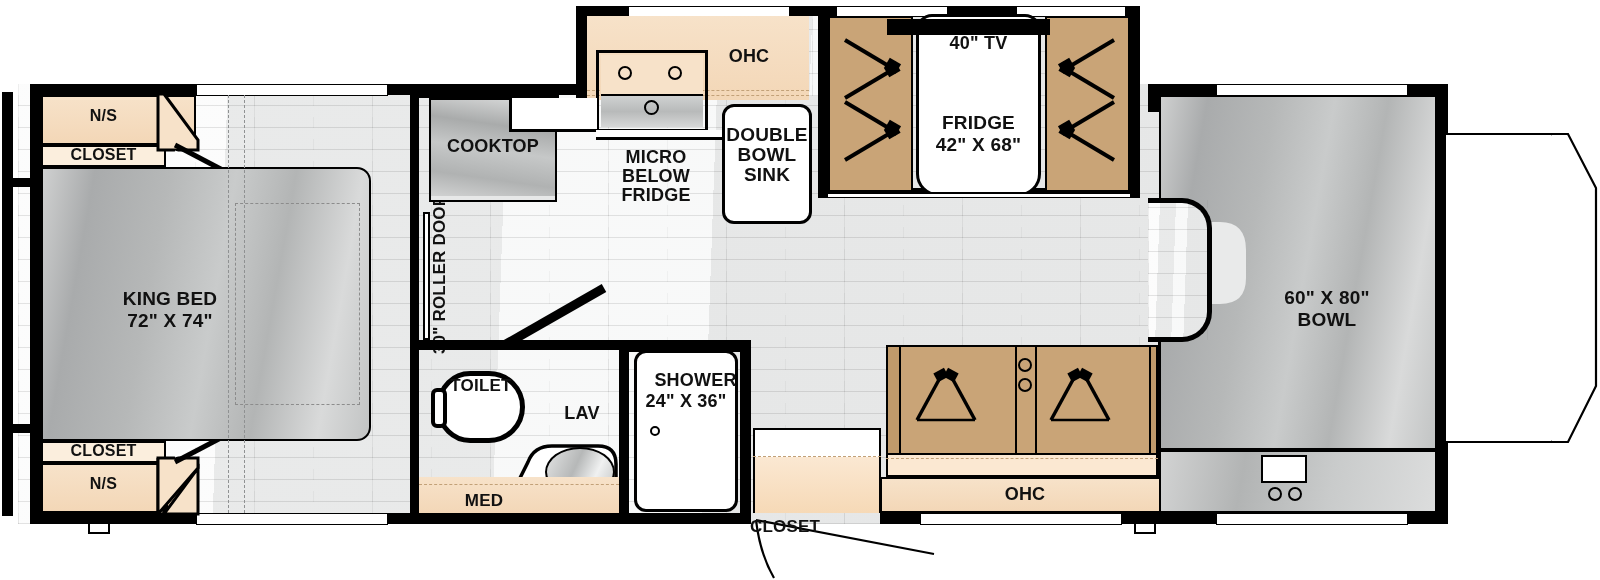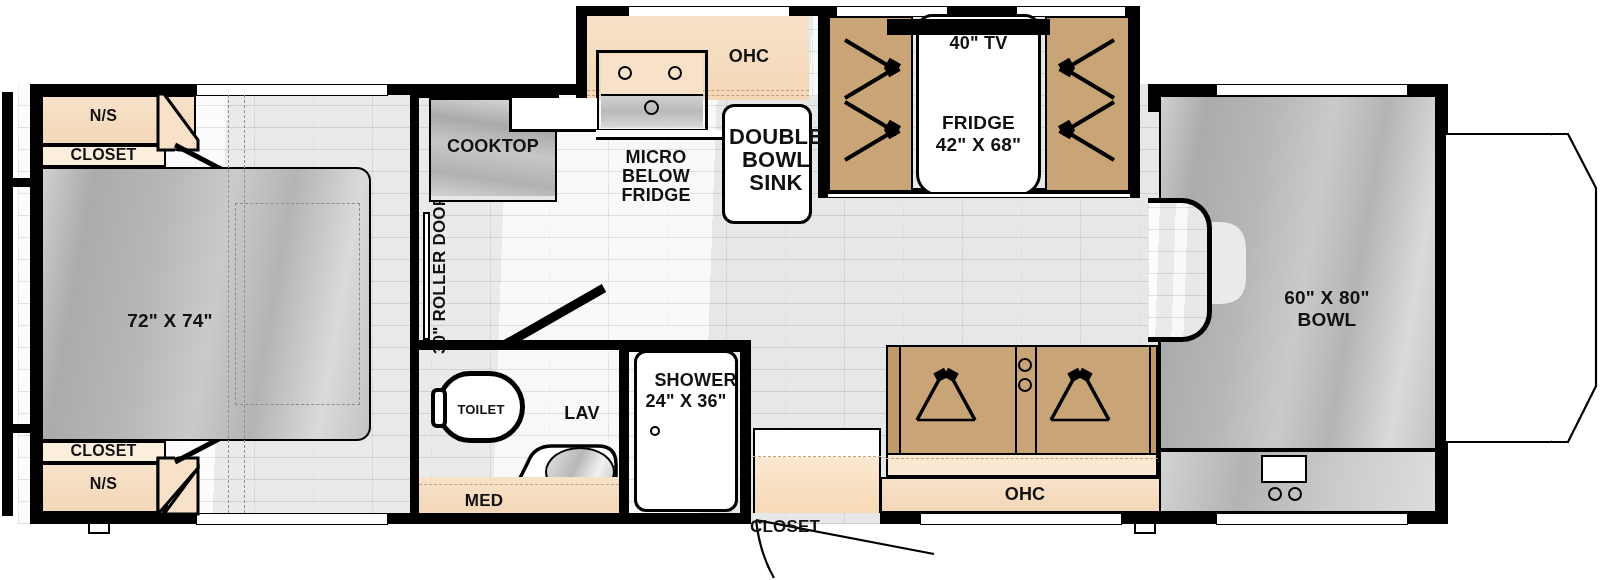--- a/index.html
+++ b/index.html
@@ -119,20 +119,21 @@
   </svg>
   <svg class="abs" style="left:172px;top:424px;width:70px;height:44px;" viewBox="0 0 70 44">
     <line x1="3" y1="38" x2="62" y2="7" stroke="#000" stroke-width="5"></line>
     <line x1="3" y1="33" x2="62" y2="2" stroke="#fff" stroke-width="1.4"></line>
   </svg>
 
   <div class="abs metal" style="left:41px;top:167px;width:330px;height:274px;border-radius:0 14px 14px 0;"></div>
   <div class="abs dash" style="left:235px;top:203px;width:125px;height:202px;background:transparent;"></div>
   <div class="abs" style="left:228px;top:95px;width:0;height:418px;border-left:1px dashed #8f9192;"></div>
   <div class="abs" style="left:244px;top:95px;width:0;height:418px;border-left:1px dashed #8f9192;"></div>
+  <div class="lbl" style="left:60px;top:289px;width:220px;font-size:19px;">KING BED</div>
   <div class="lbl" style="left:60px;top:311px;width:220px;font-size:19px;">72" X 74"</div>
 
   <div class="wall" style="left:410px;top:212px;width:9px;height:128px;"></div>
   <div class="abs" style="left:423px;top:212px;width:7px;height:128px;background:#fff;border:2px solid #000;"></div>
   <div class="wall" style="left:410px;top:95px;width:9px;height:118px;"></div>
   <div class="wall" style="left:410px;top:340px;width:9px;height:184px;"></div>
   <div class="lbl" style="left:355px;top:265px;width:170px;font-size:17px;transform:rotate(-90deg);transform-origin:center center;">30" ROLLER DOOR</div>
 
   <div class="wall" style="left:419px;top:88px;width:140px;height:10px;"></div>
   <div class="abs metal-v" style="left:429px;top:98px;width:128px;height:104px;"></div>
@@ -154,21 +155,21 @@
   <div class="abs" style="left:645px;top:132px;width:14px;height:8px;background:#d4d6d6;border:2px solid #000;"></div>
   <div class="abs" style="left:677px;top:132px;width:14px;height:8px;background:#d4d6d6;border:2px solid #000;"></div>
   <div class="lbl" style="left:598px;top:148px;width:116px;font-size:18px;">MICRO
 BELOW
 FRIDGE</div>
 
   <div class="abs" style="left:509px;top:98px;width:88px;height:34px;background:#fff;border:3px solid #000;border-right:none;border-top:none;"></div>
   <div class="abs" style="left:596px;top:130px;width:215px;height:10px;background:#fff;border-bottom:3px solid #000;"></div>
 
   <div class="abs white-box" style="left:722px;top:104px;width:90px;height:120px;border-radius:12px;"></div>
-  <div class="lbl" style="left:722px;top:125px;width:108px;font-size:22px;">DOUBLE
+  <div class="lbl" style="left:722px;top:125px;width:90px;font-size:19px;">DOUBLE
 BOWL
 SINK</div>
 
   <div class="abs tan" style="left:828px;top:16px;width:85px;height:176px;"></div>
   <div class="abs tan" style="left:1045px;top:16px;width:85px;height:176px;"></div>
 
   <svg class="abs" style="left:830px;top:20px;width:86px;height:170px;" viewBox="0 0 86 170">
     <g stroke="#000" stroke-width="4" fill="none">
       <path d="M15,20 L62,48"></path>
         <path d="M15,78 L62,50"></path>
@@ -209,21 +210,21 @@
   <div class="wall" style="left:619px;top:340px;width:132px;height:12px;"></div>
   <div class="wall" style="left:619px;top:340px;width:10px;height:184px;"></div>
   <div class="wall" style="left:740px;top:340px;width:11px;height:184px;"></div>
 
   <svg class="abs" style="left:478px;top:282px;width:140px;height:70px;" viewBox="0 0 140 70">
     <line x1="126" y1="6" x2="28" y2="62" stroke="#000" stroke-width="9"></line>
   </svg>
 
   <div class="abs" style="left:437px;top:371px;width:88px;height:72px;background:#fff;border:5px solid #000;border-radius:46px 50px 50px 46px;"></div>
   <div class="abs" style="left:431px;top:388px;width:16px;height:40px;background:#fff;border:4px solid #000;border-radius:6px;"></div>
-  <div class="lbl" style="left:437px;top:403px;width:88px;font-size:13px;">TOILET</div>
+  <div class="lbl" style="left:437px;top:377px;width:88px;font-size:17px;">TOILET</div>
 
   <svg class="abs" style="left:430px;top:440px;width:190px;height:64px;" viewBox="0 0 190 64">
     <path d="M2,52 L2,62 L186,62 L186,24 Q186,6 168,6 L122,6 Q104,6 98,22 L86,46 Q80,52 68,52 Z" fill="#fff" stroke="#000" stroke-width="3.5"></path>
   </svg>
   <div class="abs" style="left:545px;top:447px;width:70px;height:50px;background:linear-gradient(115deg,#e3e4e4,#b6b8b8 42%,#f0f1f1 70%,#c3c5c5);border:2.5px solid #000;border-radius:50%;"></div>
   <div class="abs" style="left:575px;top:500px;width:9px;height:9px;border:2px solid #000;border-radius:50%;"></div>
   <div class="lbl" style="left:545px;top:404px;width:74px;font-size:18px;">LAV</div>
 
   <div class="abs cab" style="left:419px;top:477px;width:200px;height:36px;border:none;"></div>
   <div class="abs dashbrn" style="left:419px;top:484px;width:200px;height:0;"></div>

